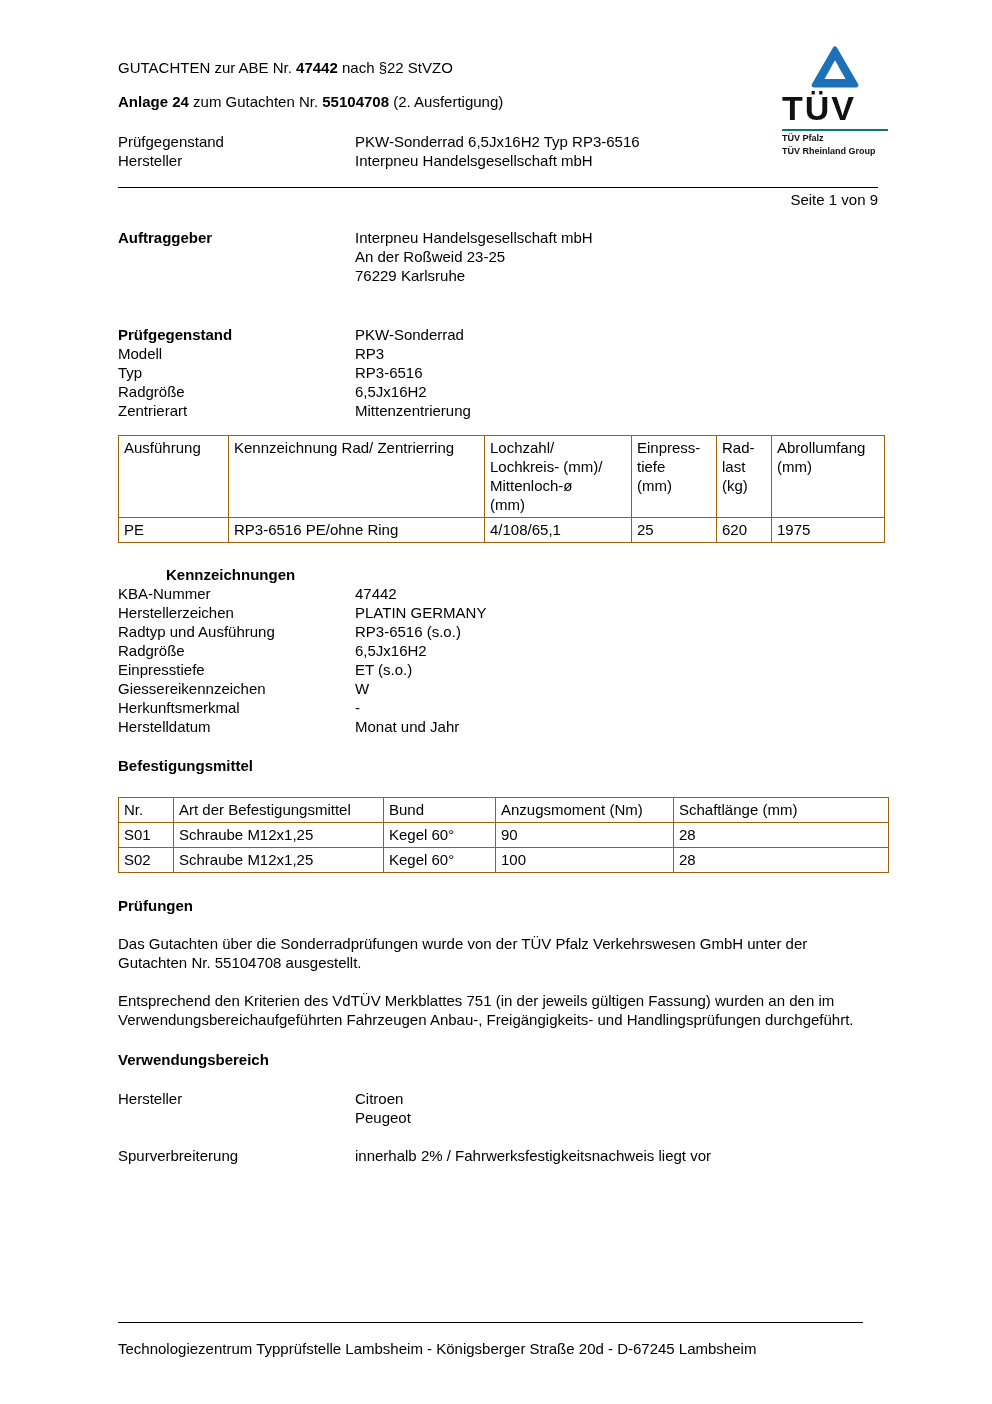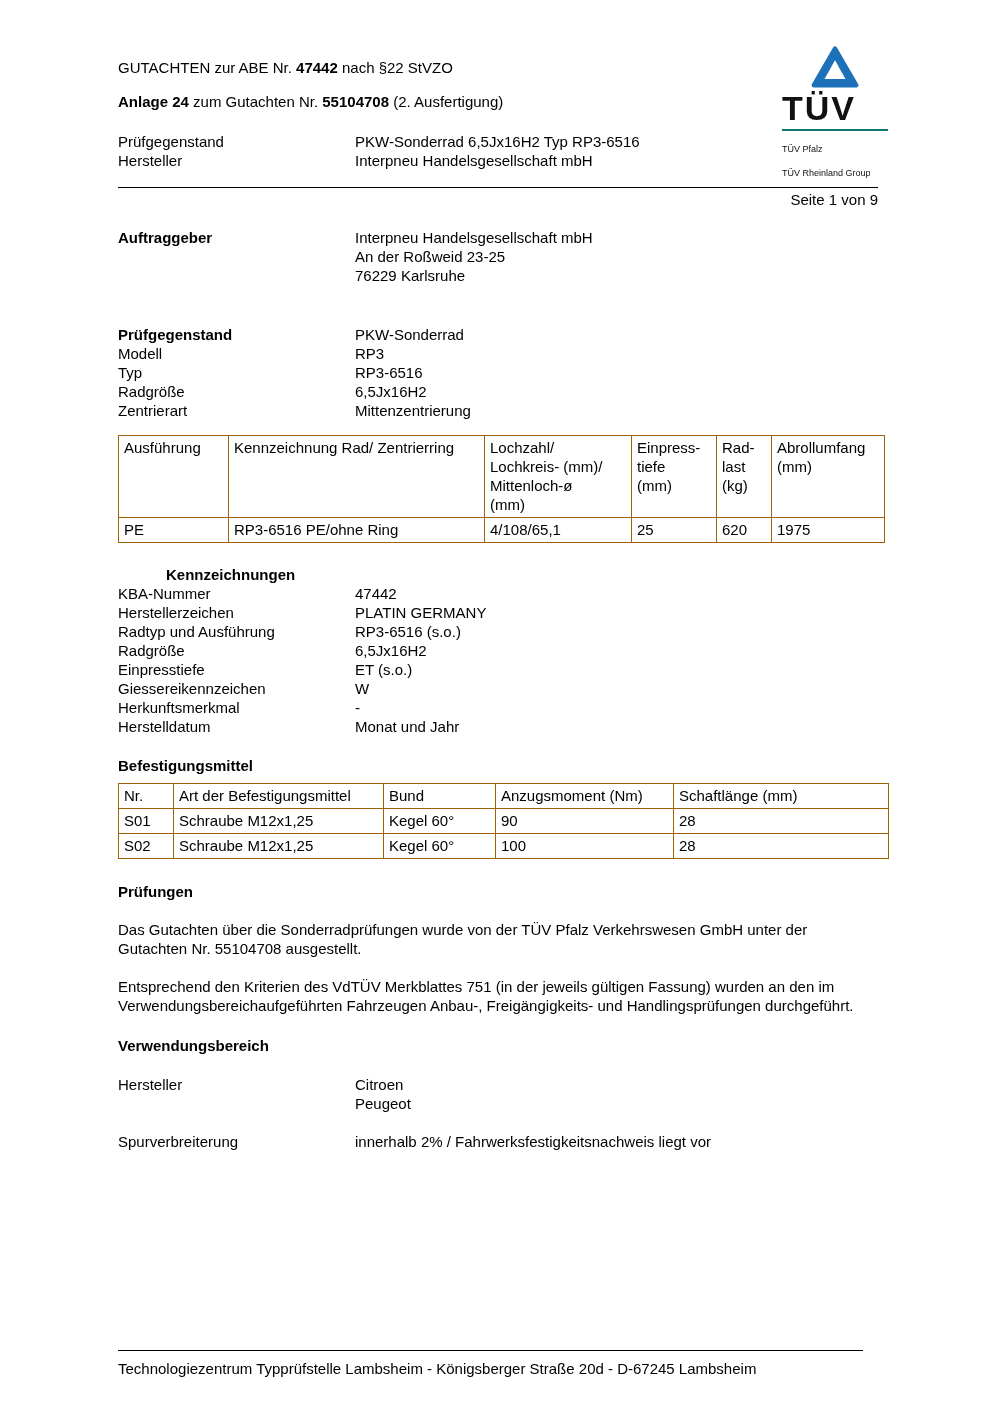--- a/index.html
+++ b/index.html
@@ -21,49 +21,49 @@
   .info-value { flex:1; }
 
   .sep { border:0; border-top:1px solid #000; margin-top:17px; }
   .page-num { text-align:right; margin-top:2px; }
 
   
   .logo { position:absolute; top:46px; right:104px; width:106px; }
   .logo-tri { display:block; margin:0 auto 2px auto; }
   .logo-word { font-size:34px; line-height:36px; font-weight:bold; letter-spacing:2px; color:#111;
                border-bottom:2px solid #0f766e; padding-bottom:3px; }
-  .logo-sub { font-size:9px; line-height:11px; font-weight:normal; color:#111; margin-top:13px; }
+  .logo-sub { font-size:9px; line-height:11px; font-weight:bold; color:#111; margin-top:2px; }
 
   
   .block-auftraggeber { margin-top:19px; }
   .block-pruefgegenstand { margin-top:40px; }
 
   table { border-collapse:collapse; font-size:15px; line-height:19px; }
   th, td { border:1px solid #a16207; padding:2px 5px 3px 5px; text-align:left;
            vertical-align:top; font-weight:normal; }
   .wheel-table { margin-top:15px; width:766px; table-layout:fixed; }
   .wheel-table .c0{width:110px}.wheel-table .c1{width:256px}.wheel-table .c2{width:147px}
   .wheel-table .c3{width:85px}.wheel-table .c4{width:55px}.wheel-table .c5{width:113px}
 
   .h-section { font-weight:bold; }
   .h-kennz { margin-top:22px;margin-left:48px; }
   .h-befest { margin-top:20px; }
   .h-pruef { margin-top:23px; }
   .h-verw { margin-top:21px; }
 
-  .befest-table { margin-top:8px; width:770px; table-layout:fixed;border-radius:28px; }
+  .befest-table { margin-top:22px; width:770px; table-layout:fixed;border-radius:28px; }
   .befest-table .c0{width:55px}.befest-table .c1{width:210px}.befest-table .c2{width:112px}
   .befest-table .c3{width:178px}.befest-table .c4{width:215px}
 
   .para { margin-top:19px; max-width:762px; }
   .mt20 { margin-top:20px; }
   .mt19 { margin-top:19px; }
 
   .footer { position:absolute; left:118px; top:1322px; width:745px;
-            border-top:1px solid #000; padding-top:8px;margin-top:28px; }
+            border-top:1px solid #000; padding-top:16px; }
 </style>
 </head>
 <body>
 
 <div class="page">
 
   <div class="logo">
     <svg class="logo-tri" width="48" height="42" viewBox="0 0 100 88">
       <path d="M50 6 L94 82 L6 82 Z" fill="#1d71b8" stroke="#1d71b8" stroke-width="10" stroke-linejoin="round"></path>
       <path d="M50 30 L72 69 L28 69 Z" fill="#ffffff"></path>

